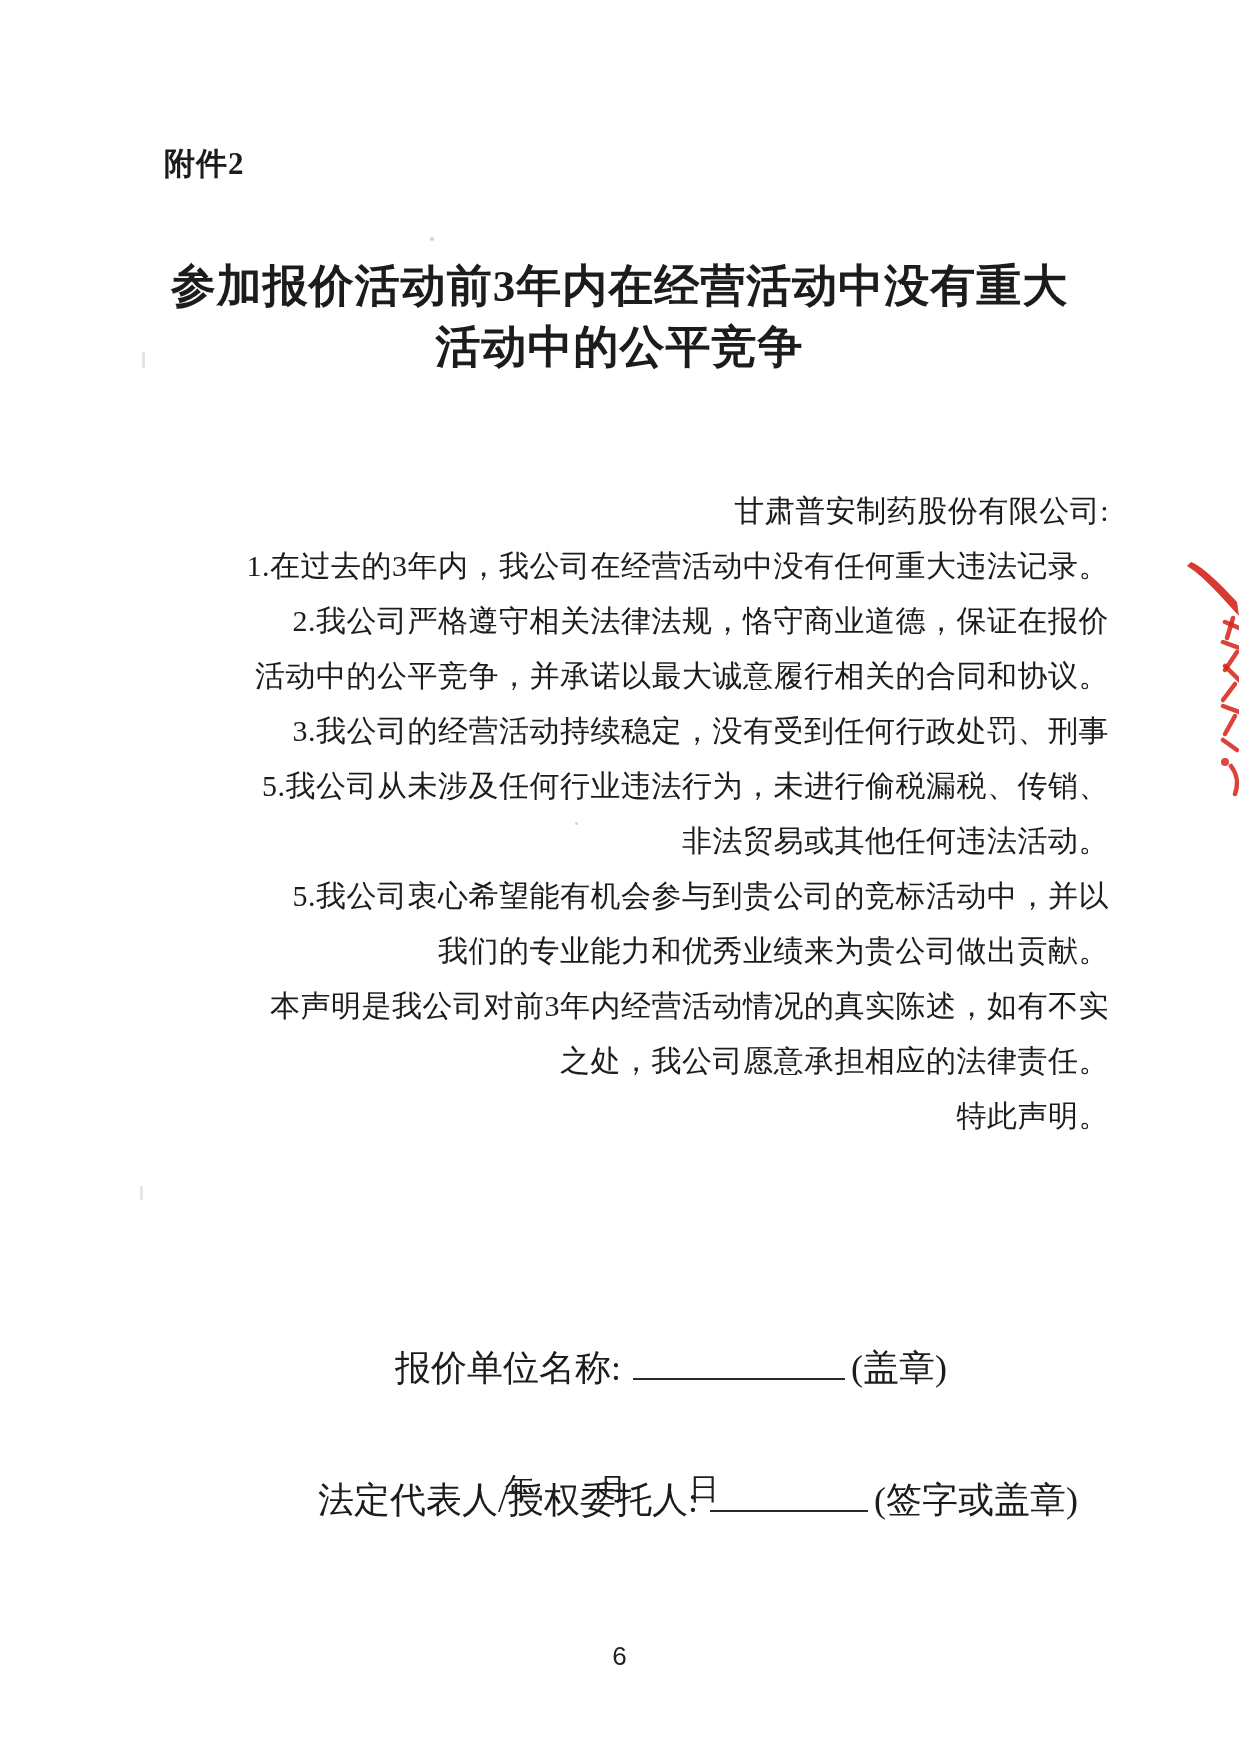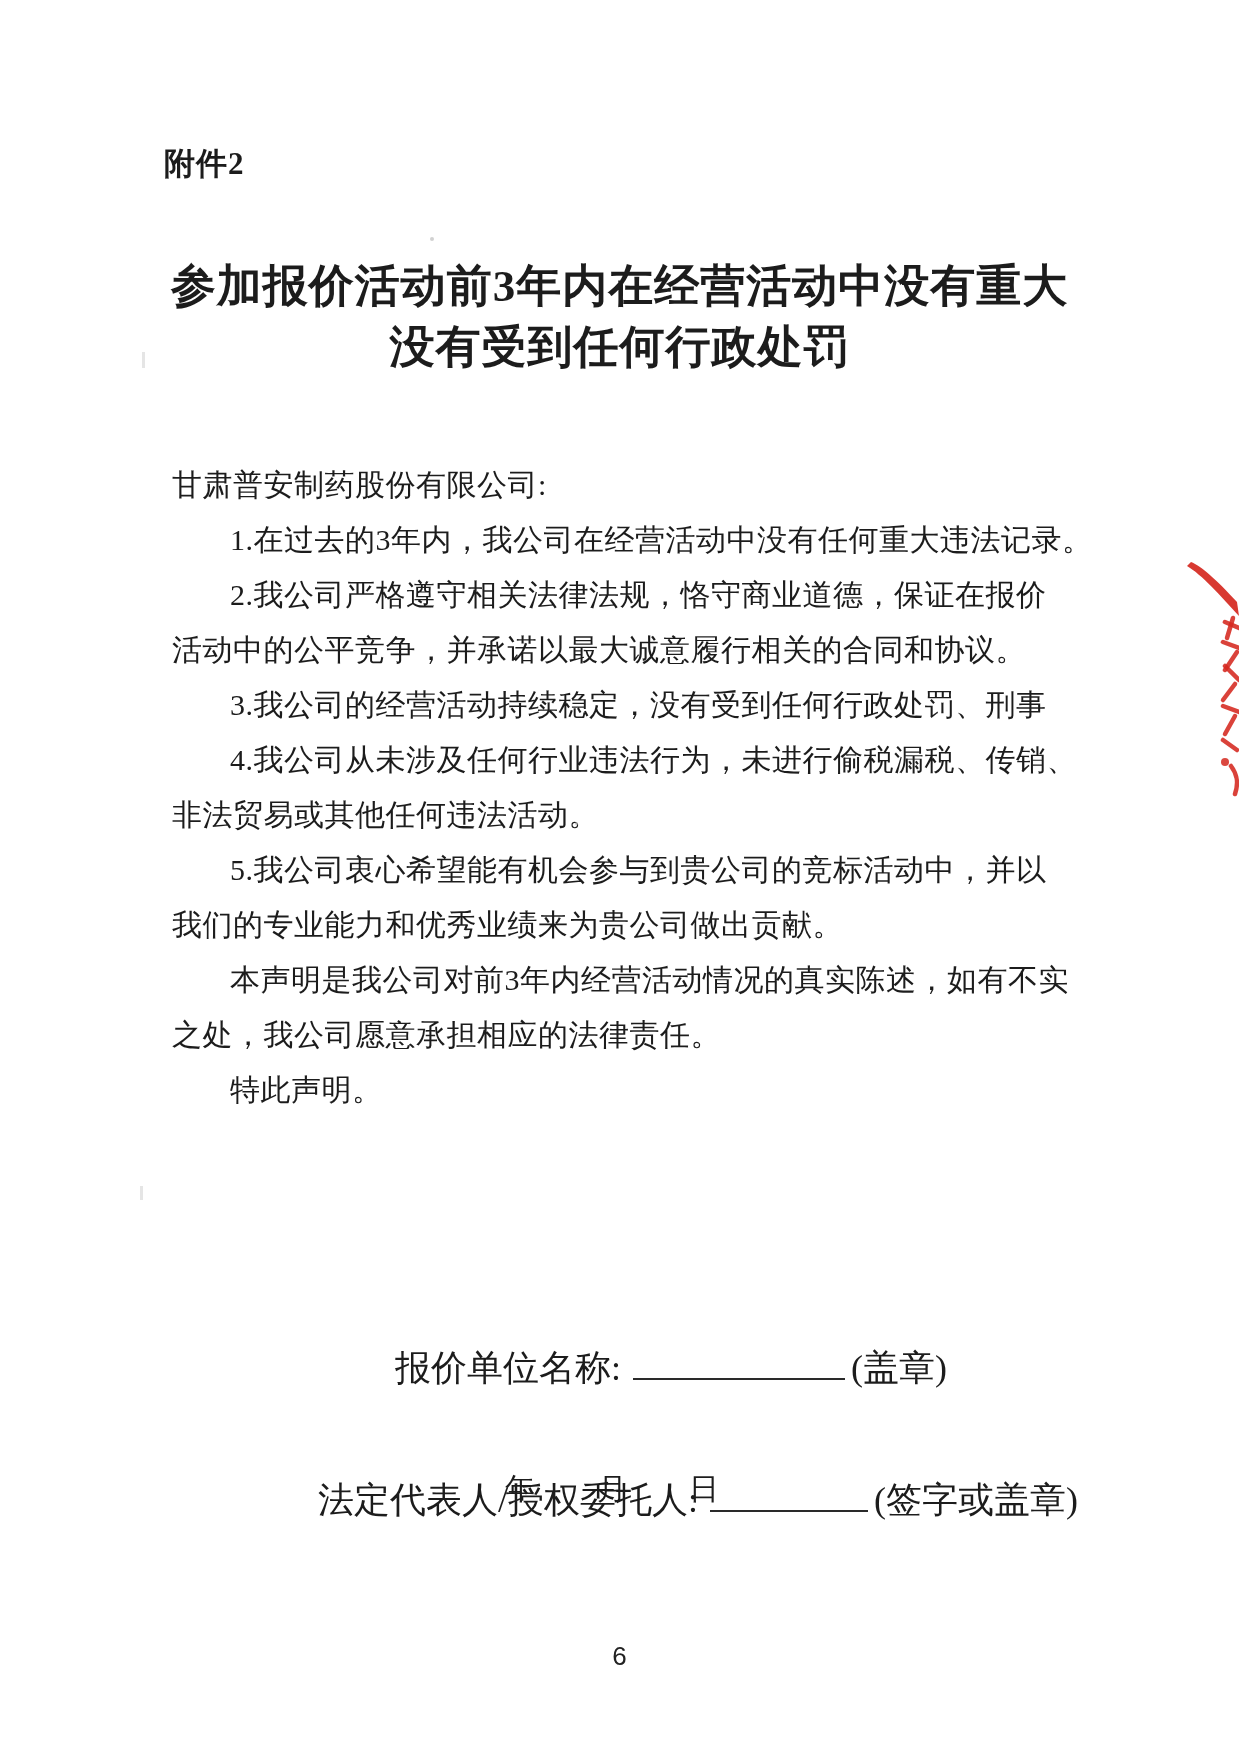--- a/index.html
+++ b/index.html
@@ -33,26 +33,27 @@
     margin: 4px;
     text-align: center;
     font-size: 45px;
     font-weight: 700;
     line-height: 61px;
     letter-spacing: 1px;
   }
   .title .title-line { display: block; }
   .body {
     position: absolute;
-    top: 457px;
+    top: 483px;
     left: 172px;
     right: 130px;
     font-size: 30px;
     line-height: 55px;
     letter-spacing: 0.5px;
+    text-align: right;
   }
   .line { white-space: nowrap; }
   .line.indent { padding-left: 58px; }
   .sig-line {
     position: absolute;
     font-size: 36px;
     white-space: nowrap;
   }
   .sig-company { top: 1344px; left: 395px; }
   .sig-rep     { top: 1476px; left: 318px; }
@@ -118,30 +119,30 @@
 </style>
 </head>
 <body>
 
 <div class="page">
 
   <div class="attachment">附件2</div>
 
   <h1 class="title">
     <span class="title-line">参加报价活动前3年内在经营活动中没有重大</span>
-    <span class="title-line">没有受到任何行政处罚</span>
+    <span class="title-line">活动中的公平竞争</span>
   </h1>
 
   <div class="body">
     <div class="line">甘肃普安制药股份有限公司:</div>
     <div class="line indent">1.在过去的3年内，我公司在经营活动中没有任何重大违法记录。</div>
     <div class="line indent">2.我公司严格遵守相关法律法规，恪守商业道德，保证在报价</div>
     <div class="line">活动中的公平竞争，并承诺以最大诚意履行相关的合同和协议。</div>
     <div class="line indent">3.我公司的经营活动持续稳定，没有受到任何行政处罚、刑事</div>
-    <div class="line indent">4.我公司从未涉及任何行业违法行为，未进行偷税漏税、传销、</div>
+    <div class="line indent">5.我公司从未涉及任何行业违法行为，未进行偷税漏税、传销、</div>
     <div class="line">非法贸易或其他任何违法活动。</div>
     <div class="line indent">5.我公司衷心希望能有机会参与到贵公司的竞标活动中，并以</div>
     <div class="line">我们的专业能力和优秀业绩来为贵公司做出贡献。</div>
     <div class="line indent">本声明是我公司对前3年内经营活动情况的真实陈述，如有不实</div>
     <div class="line">之处，我公司愿意承担相应的法律责任。</div>
     <div class="line indent">特此声明。</div>
   </div>
 
   <div class="sig-line sig-company">
     <span>报价单位名称:</span><span class="blank blank-long"></span><span>(盖章)</span>

